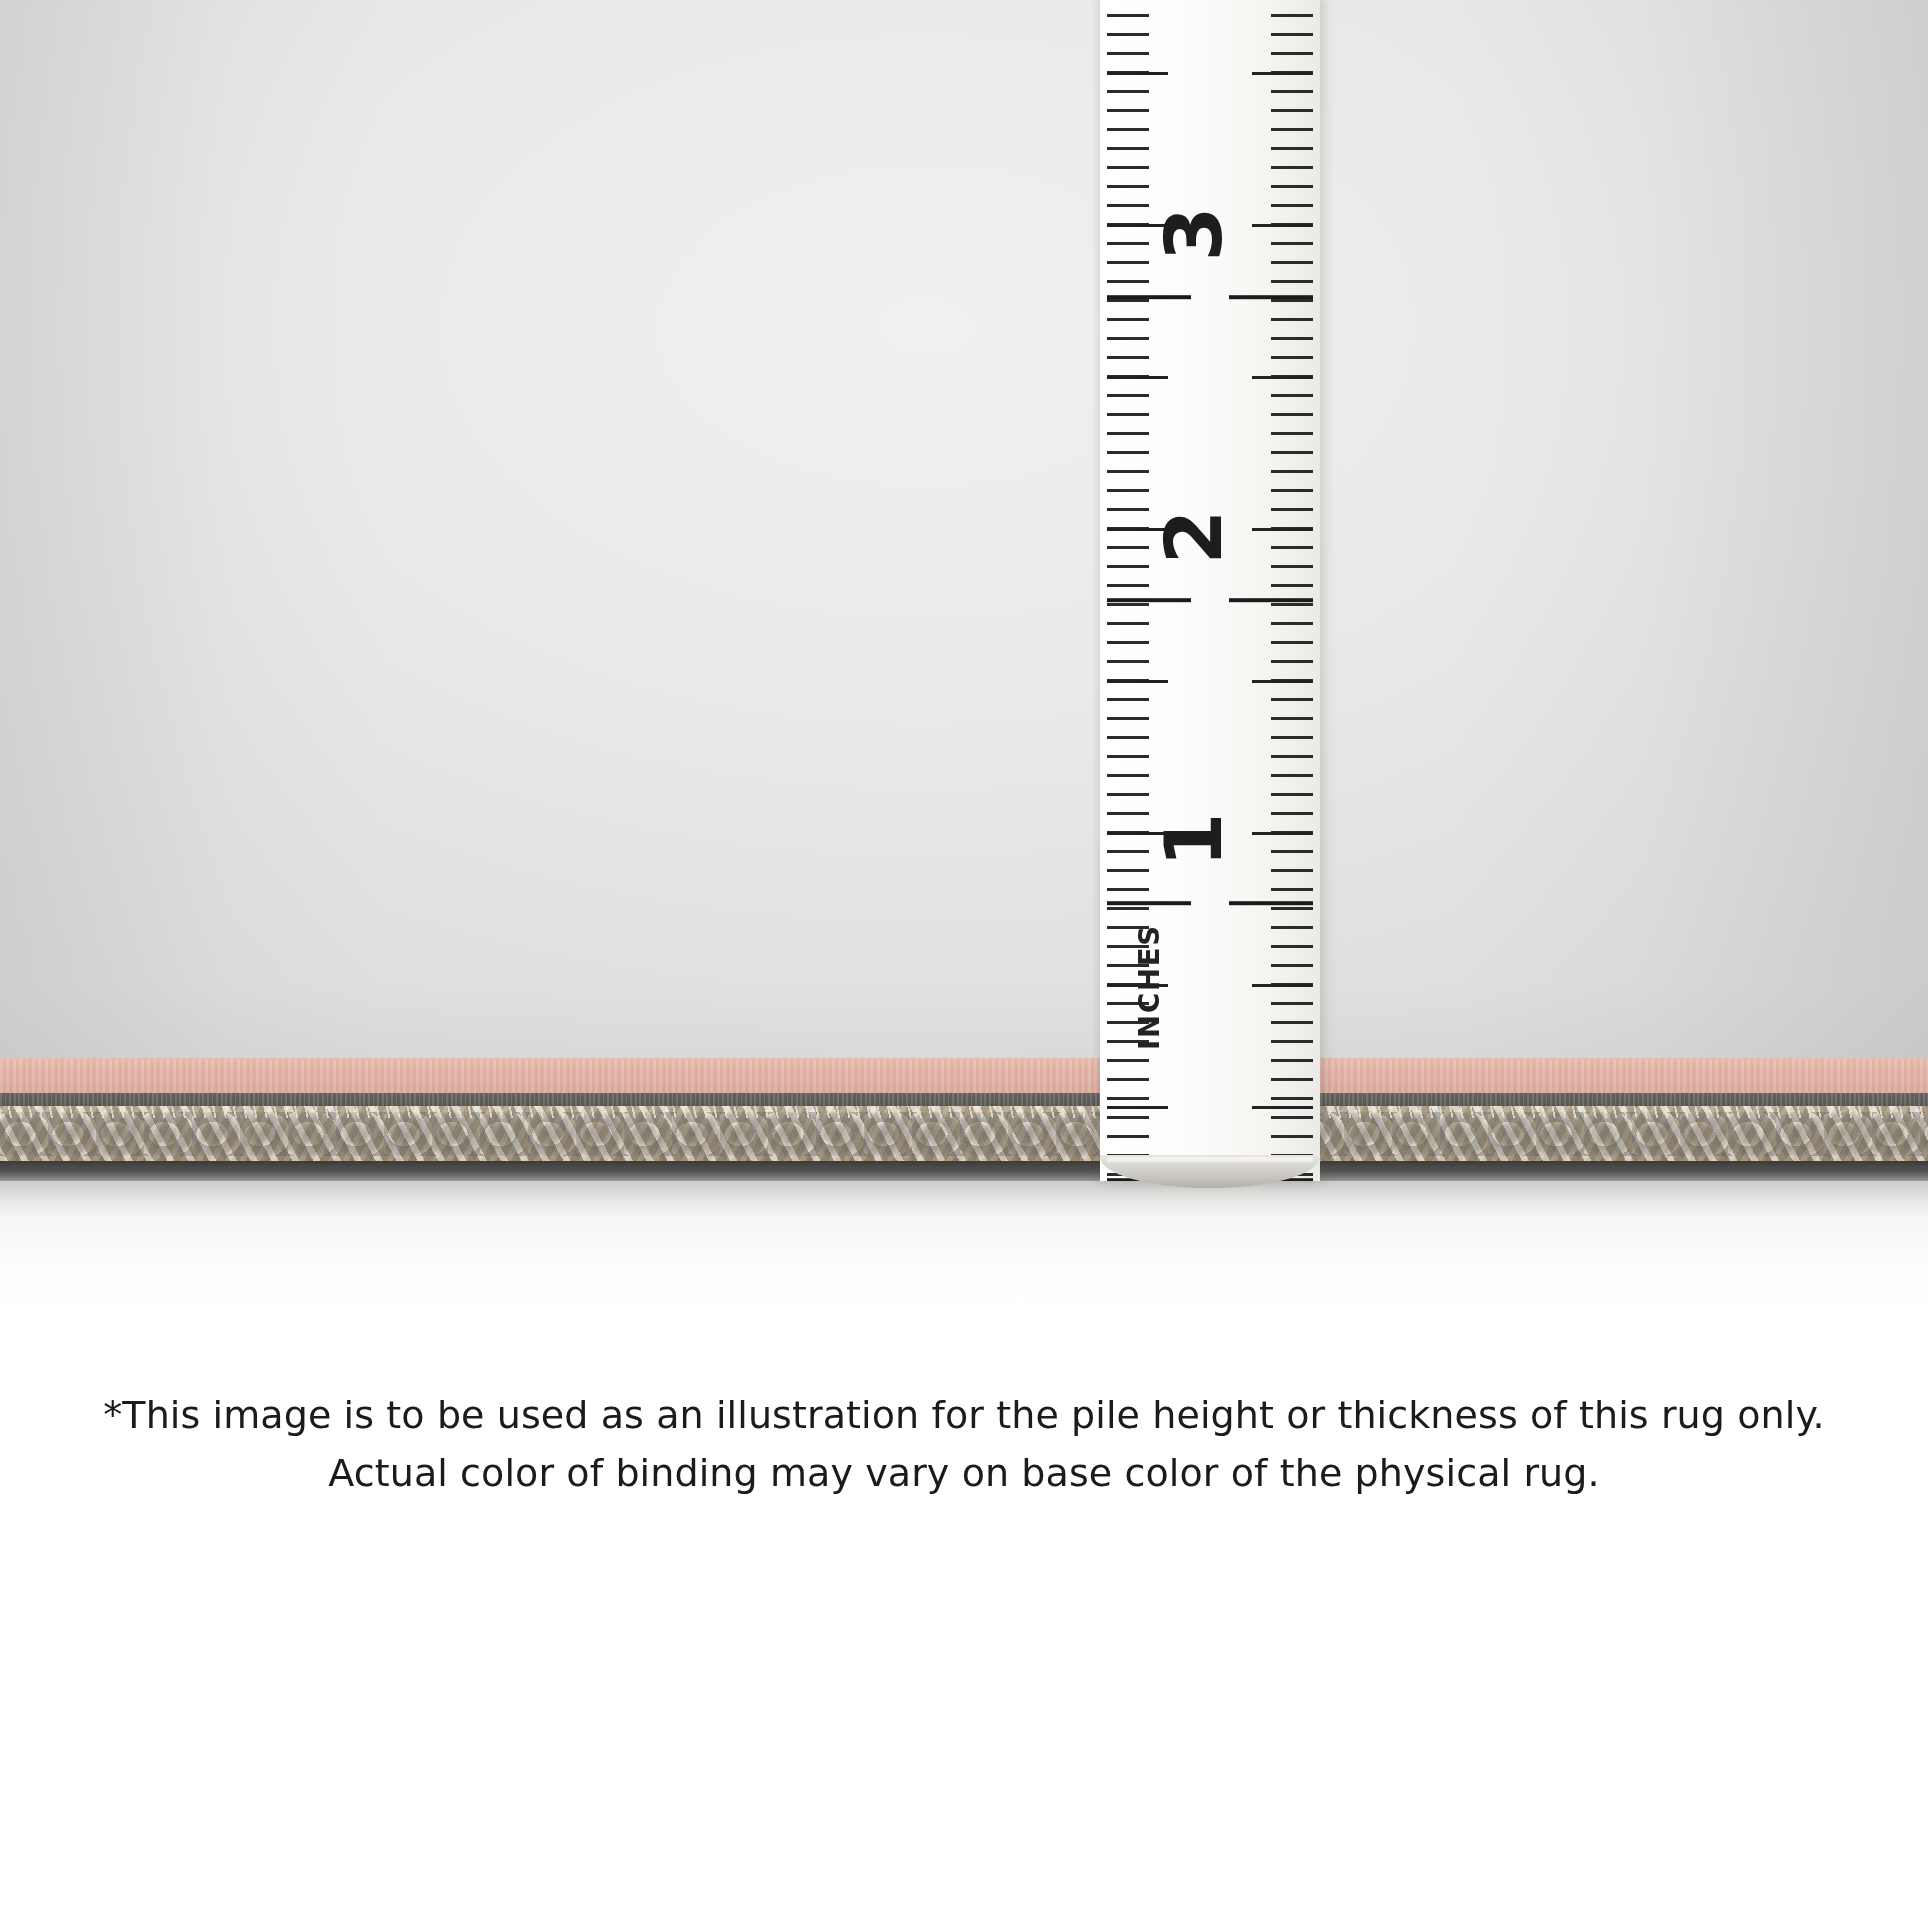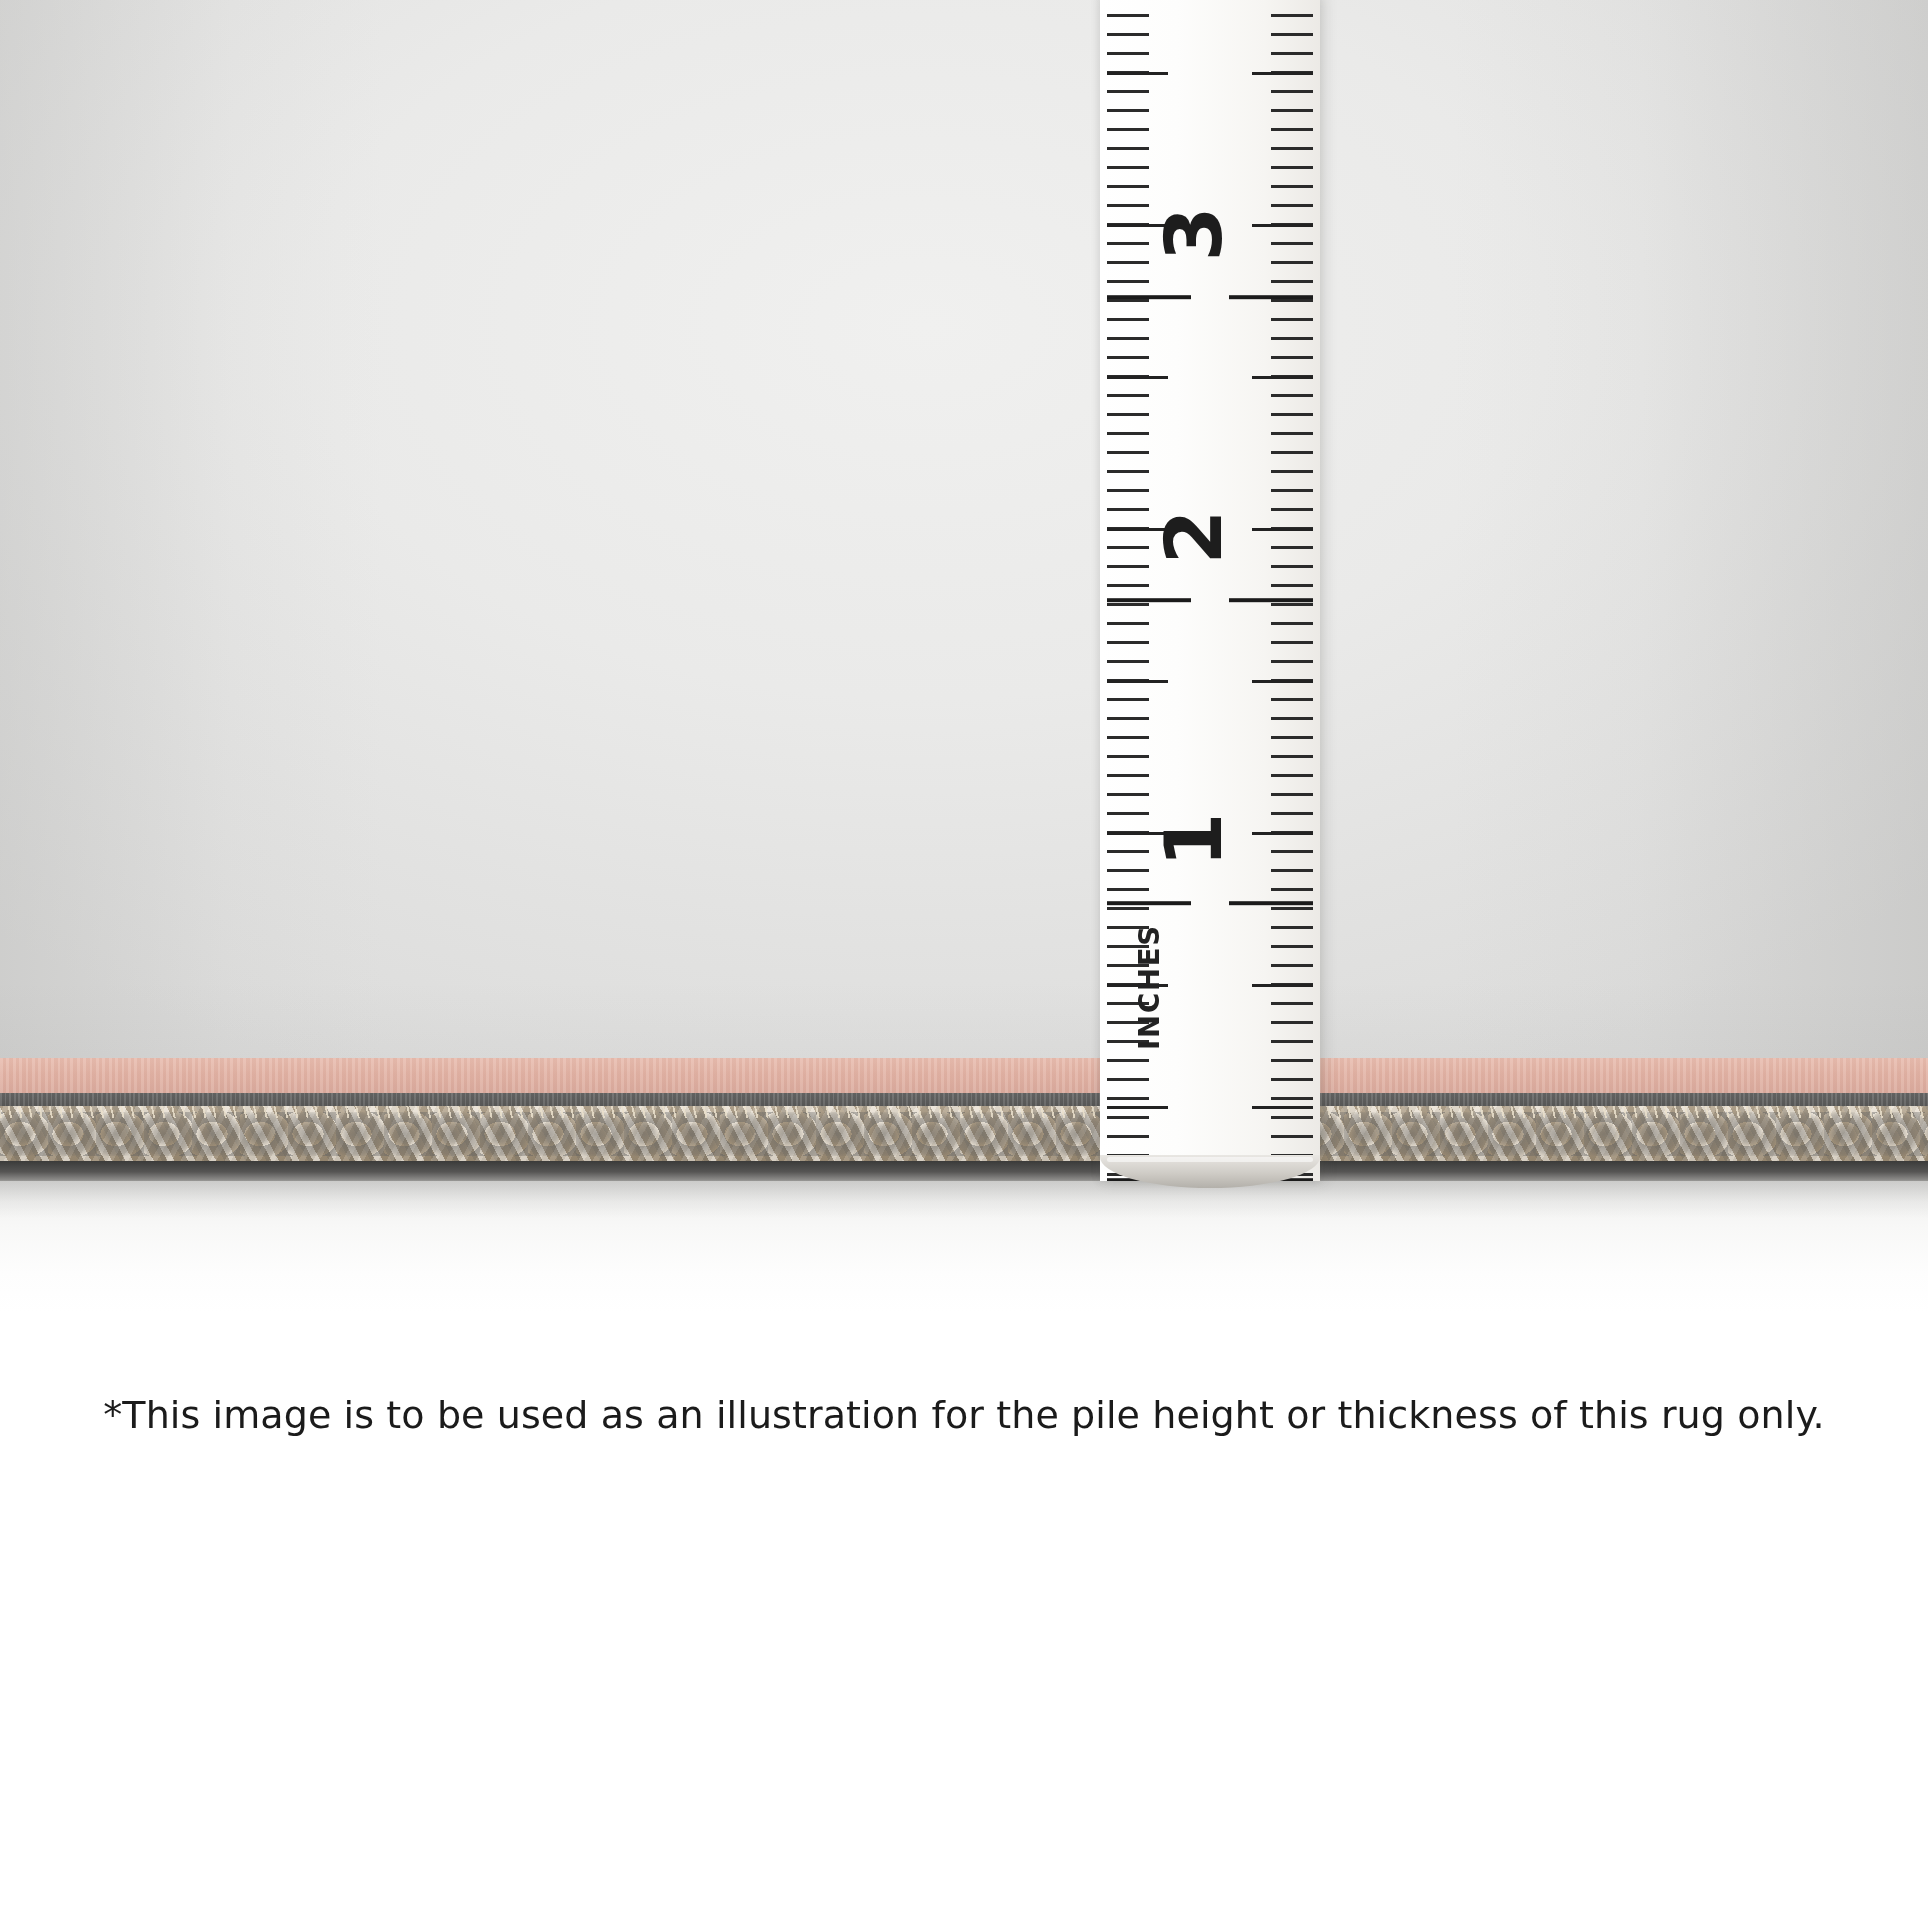--- a/index.html
+++ b/index.html
@@ -357,16 +357,17 @@
       <div class="inch-label" style="top: 487px;">2</div>
 
       <div class="inch-label" style="top: 184px;">3</div>
     </div>
     <div class="ruler-foot"></div>
 
   </div>
 
   <div class="caption">
     <span class="line">*This image is to be used as an illustration for the pile height or thickness of this rug only.</span>
+    <span class="line">Actual color of binding may vary on base color of the physical rug.</span>
   </div>
 
 </div>
 
 
 </body></html>

